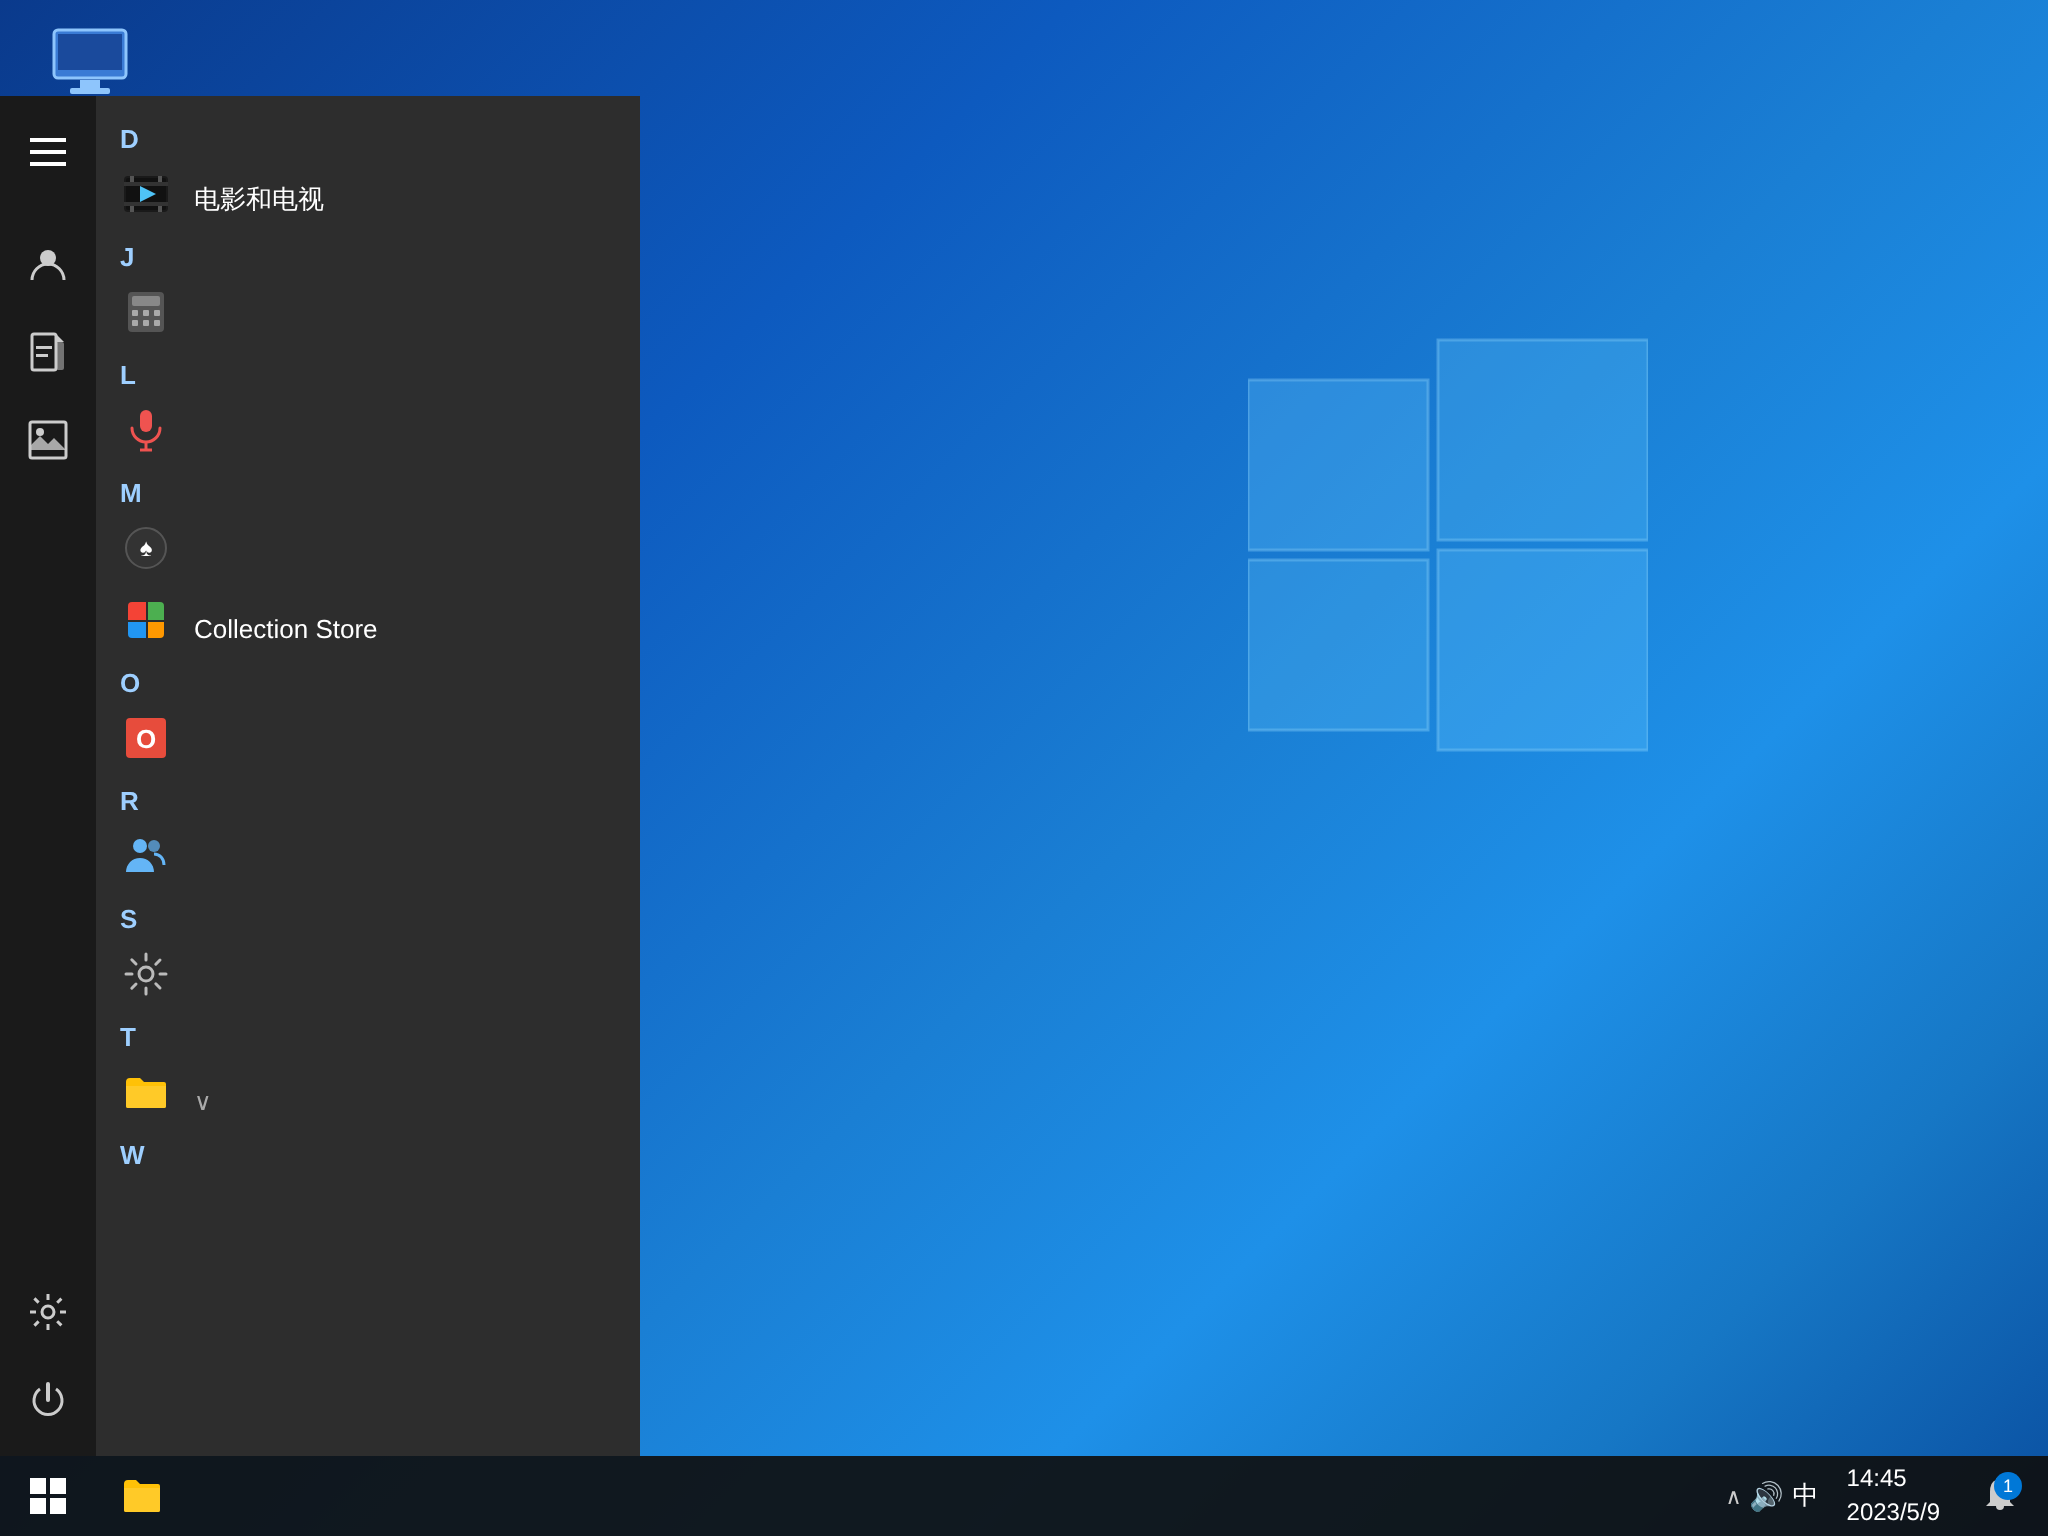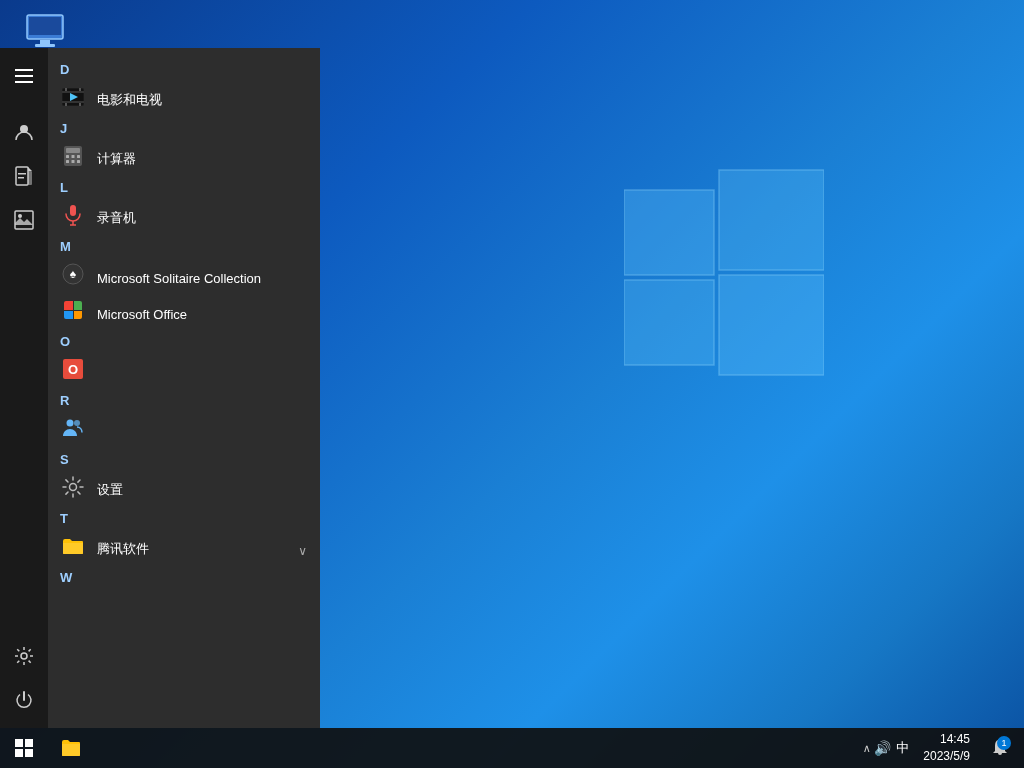--- a/index.html
+++ b/index.html
@@ -98,21 +98,21 @@
     .taskbar-systray {
       display: flex;
       align-items: center;
       gap: 4px;
       color: white;
       font-size: 12px;
     }
     .taskbar-clock {
       color: white;
       font-size: 12px;
-      text-align: right;
+      text-align: left;
       line-height: 1.4;
       padding: 0 8px;
       cursor: pointer;
     }
     .taskbar-notification {
       width: 32px;
       height: 40px;
       display: flex;
       align-items: center;
       justify-content: center;
@@ -334,56 +334,53 @@
             <rect x="1" y="1" width="18" height="20" rx="2" fill="#555"></rect>
             <rect x="3" y="3" width="14" height="5" rx="1" fill="#888"></rect>
             <rect x="3" y="10" width="3" height="3" rx="0.5" fill="#aaa"></rect>
             <rect x="8.5" y="10" width="3" height="3" rx="0.5" fill="#aaa"></rect>
             <rect x="14" y="10" width="3" height="3" rx="0.5" fill="#aaa"></rect>
             <rect x="3" y="15" width="3" height="3" rx="0.5" fill="#aaa"></rect>
             <rect x="8.5" y="15" width="3" height="3" rx="0.5" fill="#aaa"></rect>
             <rect x="14" y="15" width="3" height="3" rx="0.5" fill="#aaa"></rect>
           </svg>
         </div>
-        <span class="app-item-label">计算器</span>
       </div>
 
       <div class="app-section-letter">L</div>
       <div class="app-item">
         <div class="app-item-icon">
           <svg width="20" height="22" viewBox="0 0 20 22" fill="none">
             <rect x="7" y="1" width="6" height="11" rx="3" fill="#ef5350"></rect>
             <path d="M3 10c0 3.9 3.1 7 7 7s7-3.1 7-7" stroke="#ef5350" stroke-width="1.5" fill="none" stroke-linecap="round"></path>
             <line x1="10" y1="17" x2="10" y2="21" stroke="#ef5350" stroke-width="1.5"></line>
             <line x1="7" y1="21" x2="13" y2="21" stroke="#ef5350" stroke-width="1.5"></line>
           </svg>
         </div>
-        <span class="app-item-label">录音机</span>
       </div>
 
       <div class="app-section-letter">M</div>
       <div class="app-item">
         <div class="app-item-icon">
           <svg width="22" height="22" viewBox="0 0 22 22" fill="none">
             <circle cx="11" cy="11" r="10" fill="#333" stroke="#555" stroke-width="1"></circle>
             <text x="11" y="15" font-size="12" text-anchor="middle" fill="white" font-family="serif">♠</text>
           </svg>
         </div>
-        <span class="app-item-label">Microsoft Solitaire Collection</span>
       </div>
       <div class="app-item">
         <div class="app-item-icon">
           <div class="store-icon-grid" style="border-radius:2px;overflow:hidden;">
             <div></div>
               <div></div>
               <div></div>
               <div></div>
           </div>
         </div>
-        <span class="app-item-label">Microsoft Office</span>
+        <span class="app-item-label">Collection Store</span>
       </div>
 
       <div class="app-section-letter">O</div>
       <div class="app-item">
         <div class="app-item-icon">
           <svg width="22" height="22" viewBox="0 0 22 22" fill="none">
             <rect x="1" y="1" width="20" height="20" rx="2" fill="#e74c3c"></rect>
             <text x="11" y="16" font-size="13" text-anchor="middle" fill="white" font-family="Arial" font-weight="bold">O</text>
           </svg>
         </div>
@@ -402,32 +399,30 @@
       </div>
 
       <div class="app-section-letter">S</div>
       <div class="app-item">
         <div class="app-item-icon">
           <svg width="22" height="22" viewBox="0 0 22 22" fill="none">
             <circle cx="11" cy="11" r="3.5" stroke="#bbb" stroke-width="1.5" fill="none"></circle>
             <path d="M11 1v3M11 18v3M1 11h3M18 11h3M3.9 3.9l2.1 2.1M15.9 15.9l2.1 2.1M3.9 18.1l2.1-2.1M15.9 6.1l2.1-2.1" stroke="#bbb" stroke-width="1.5" stroke-linecap="round"></path>
           </svg>
         </div>
-        <span class="app-item-label">设置</span>
       </div>
 
       <div class="app-section-letter">T</div>
       <div class="app-item">
         <div class="app-item-icon">
           <svg width="22" height="18" viewBox="0 0 22 18" fill="none">
             <path d="M1 4 Q1 2 3 2 L8 2 L10 4 L20 4 Q21 4 21 5 L21 16 Q21 17 20 17 L2 17 Q1 17 1 16 Z" fill="#ffc107"></path>
             <path d="M1 6 L21 6 L21 16 Q21 17 20 17 L2 17 Q1 17 1 16 Z" fill="#ffca28"></path>
           </svg>
         </div>
-        <span class="app-item-label">腾讯软件</span>
         <span class="app-item-arrow">∨</span>
       </div>
 
       <div class="app-section-letter">W</div>
 
     </div>
   </div>
 
   <div id="taskbar">
     <div class="taskbar-left">

